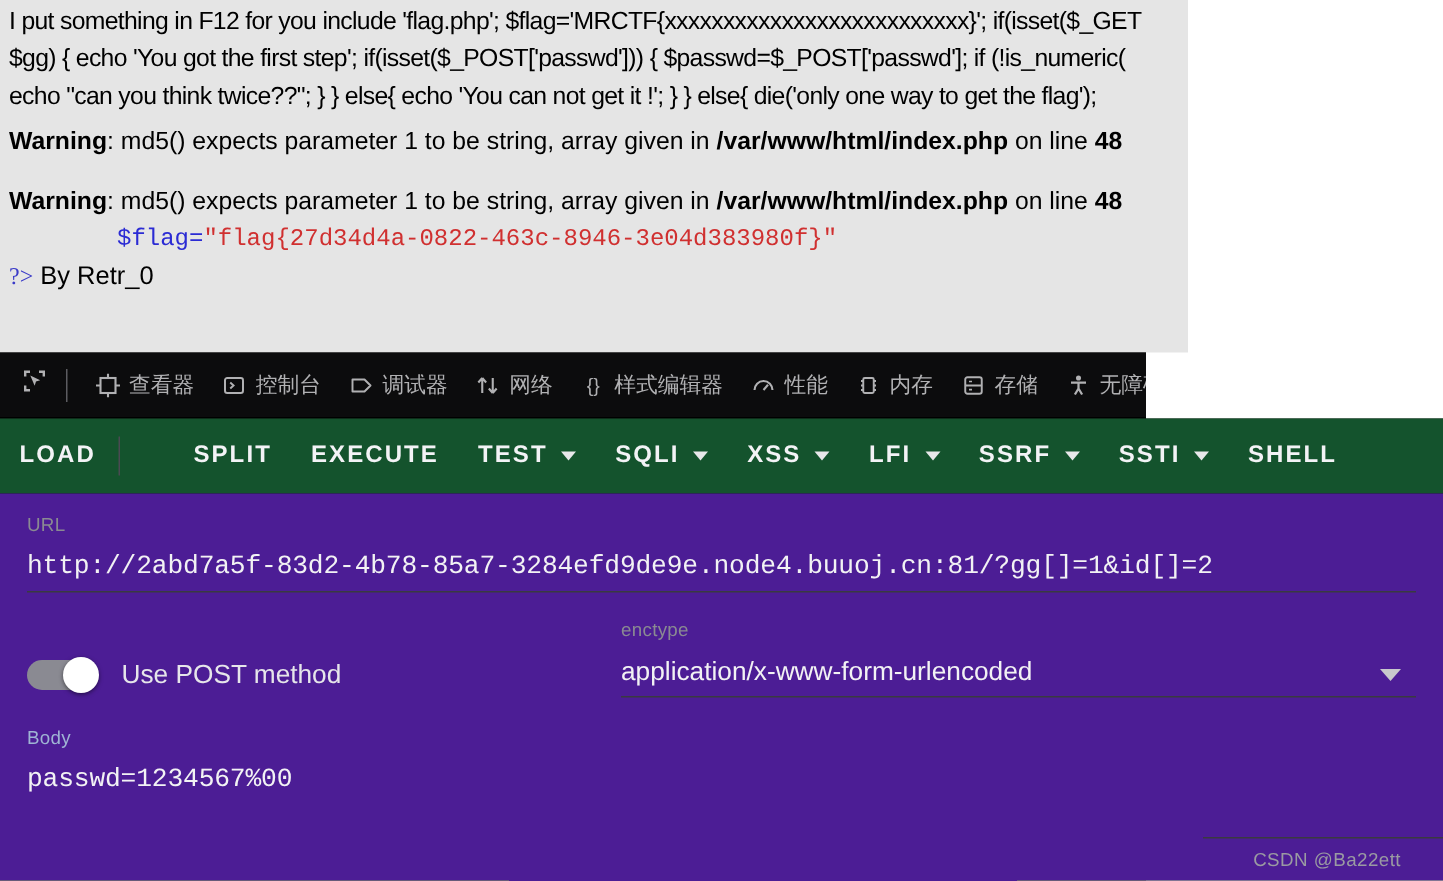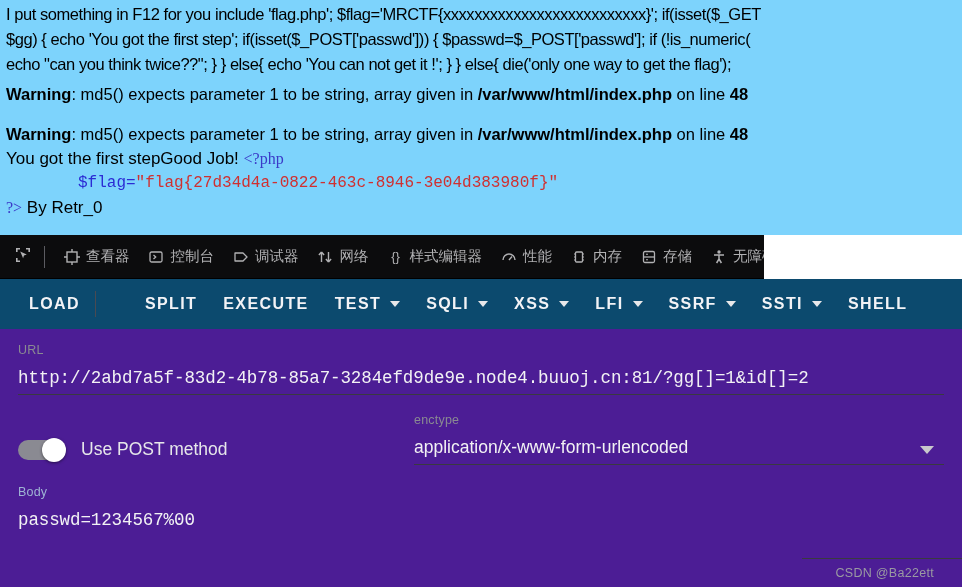--- a/index.html
+++ b/index.html
@@ -8,22 +8,22 @@
     width: 962px; height: 587px;
     overflow: hidden;
     background: #ffffff;
     font-family: "Liberation Sans", sans-serif;
   }
   #root { position: relative; width: 962px; height: 587px; }
 
   
   .page {
     position: absolute; left: 0; top: 0;
-    width: 962px; height: 235px;
-    background: #7dd3fc;
+    width: 792px; height: 235px;
+    background: #e5e5e5;
     color: #000000;
     padding: 2px 0 0 6px;
     overflow: hidden;
   }
   .page-line {
     font-family: "Liberation Sans", sans-serif;
     font-size: 16.5px;
     line-height: 25px;
     white-space: pre;
     color: #000;
@@ -108,22 +108,21 @@
 
   
   .hb {
     position: absolute; left: 0; top: 44px;
     width: 962px; height: 308px;
     background: #0b0b0c;
   }
   .hb-menu {
     display: flex; align-items: center;
     height: 50px;
-    background: #0c4a6e;
-    padding-left: 16px;
+    background: #14532d;
     overflow: hidden;
     white-space: nowrap;
   }
   .hb-item {
     display: flex; align-items: center;
     color: #f3f3f6;
     font-size: 16px;
     font-weight: bold;
     letter-spacing: 1.4px;
     padding: 0 13px;
@@ -263,21 +262,20 @@
     <div class="page-line tight">I put something in F12 for you include 'flag.php'; $flag='MRCTF{xxxxxxxxxxxxxxxxxxxxxxxxxx}'; if(isset($_GET</div>
     <div class="page-line tight">$gg) { echo 'You got the first step'; if(isset($_POST['passwd'])) { $passwd=$_POST['passwd']; if (!is_numeric(</div>
     <div class="page-line tight">echo "can you think twice??"; } } else{ echo 'You can not get it !'; } } else{ die('only one way to get the flag');</div>
 
     <div class="warn-line"><span class="b">Warning</span><span>: </span><span>md5() expects parameter 1 to be string, array given in </span><span class="b">/var/www/html/index.php</span><span> on line </span><span class="b">48</span></div>
 
     <div class="spacer-10"></div>
 
     <div class="warn-line"><span class="b">Warning</span><span>: </span><span>md5() expects parameter 1 to be string, array given in </span><span class="b">/var/www/html/index.php</span><span> on line </span><span class="b">48</span></div>
 
-    <div class="got-line"><span>You got the first stepGood Job! </span><span class="php-tag">&lt;?php</span></div>
 
     <div class="flag-line"><span class="flag-var">$flag=</span><span class="flag-str">"flag{27d34d4a-0822-463c-8946-3e04d383980f}"</span></div>
 
     <div class="close-line"><span class="php-tag">?&gt;</span><span class="byline"> By Retr_0</span></div>
 
   </div>
 
   <div class="devtools">
 
     <div class="dt-toolbar">

